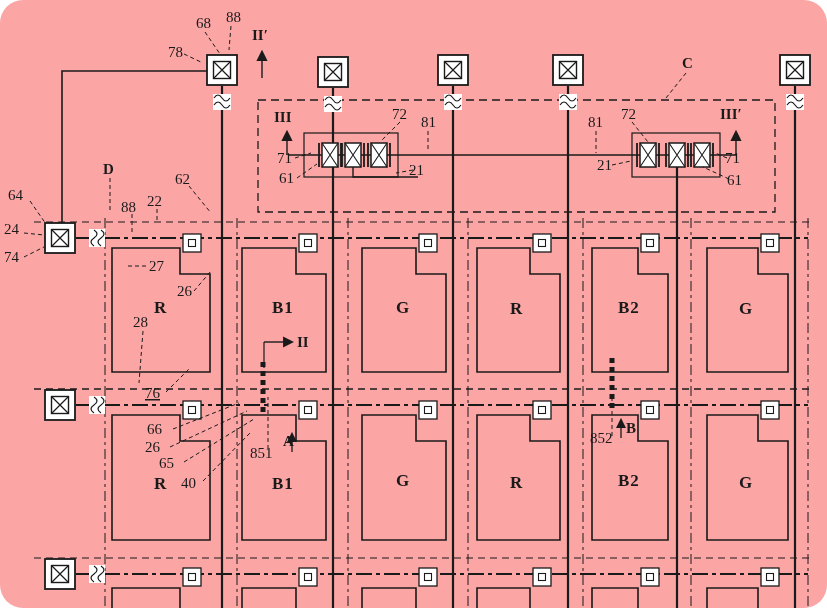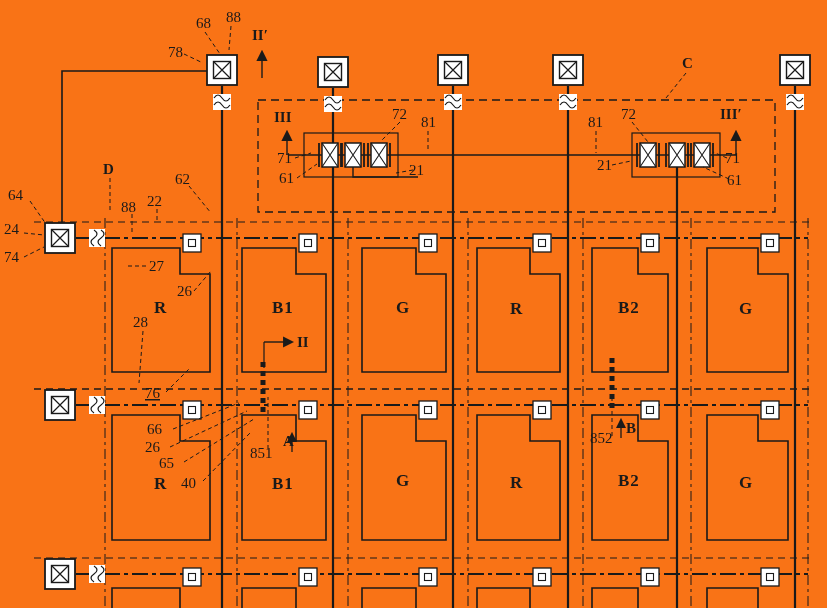--- a/index.html
+++ b/index.html
@@ -1,16 +1,16 @@
 <!DOCTYPE html>
 <html><head>
 <meta charset="utf-8">
 <style>
   html,body{margin:0;padding:0;background:#ffffff;}
-  .stage{width:827px;height:608px;position:relative;background:#f97316;overflow:hidden;}
+  .stage{width:827px;height:608px;position:relative;background:#fca5a5;overflow:hidden;border-radius:23px;}
   svg{display:block;}
   text{font-family:"Liberation Serif","DejaVu Serif",serif;fill:#1a1a1a;font-size:15px;}
   .cell{font-size:17px;font-weight:bold;letter-spacing:1px;}
   .sec{font-size:15px;font-weight:bold;}
   .ul{text-decoration:underline;}
   .ink{stroke:#1a1a1a;fill:none;}
 </style>
 </head>
 <body>
 

